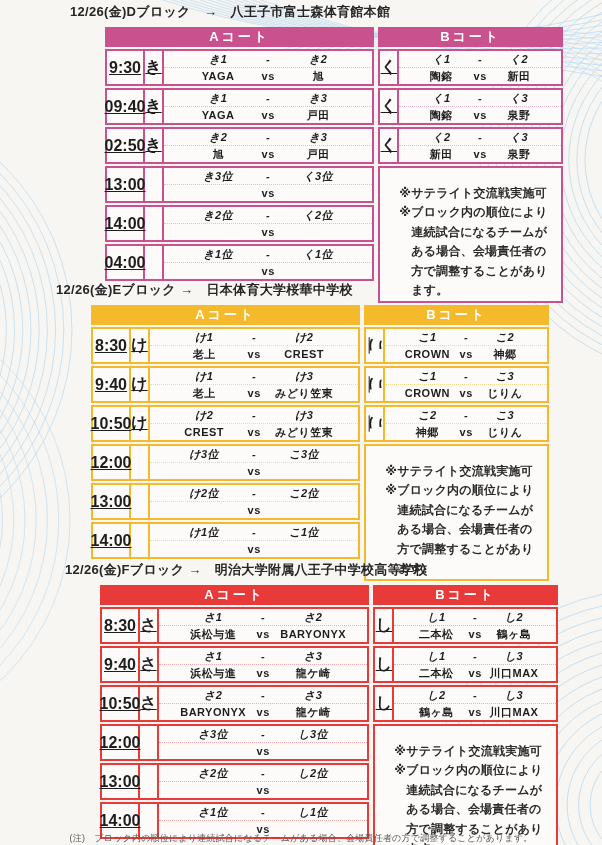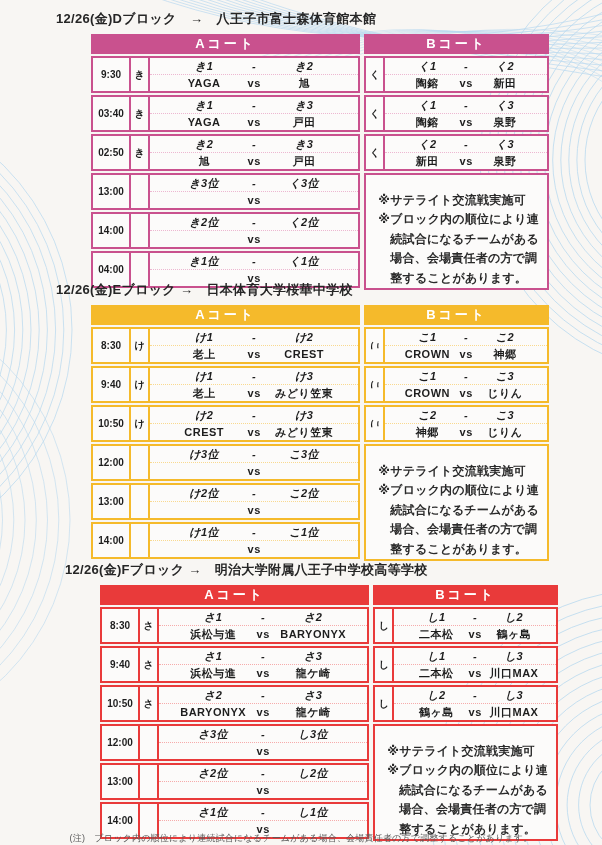--- a/index.html
+++ b/index.html
@@ -20,30 +20,30 @@
   }
   .row{
     box-sizing:border-box;border:2px solid var(--ac);background:#fcfbfa;
     height:37px;display:grid;margin-bottom:2px;
   }
   .courtA .row{grid-template-columns:38px 19px 1fr;}
   .courtA .row:last-child{margin-bottom:0;}
   .courtB .row{grid-template-columns:19px 1fr;}
   .cell-time,.cell-grp{
     border-right:2px solid var(--ac);display:flex;align-items:center;justify-content:center;
-    font-weight:bold;font-size:10px;color:#1d1d1d;
+    font-weight:bold;font-size:16px;color:#1d1d1d;text-decoration:underline;
   }
   .match{display:flex;flex-direction:column;}
   .half{flex:1;position:relative;font-weight:bold;font-size:11px;color:#1d1d1d;}
   .half span{position:absolute;top:50%;transform:translate(-50%,-50%);white-space:nowrap;letter-spacing:.5px;}
   .p1{left:26%;} .p2{left:50%;} .p3{left:74%;}
   .half-top{border-bottom:1px dotted var(--acl);font-style:italic;}
   .note-box{
     box-sizing:border-box;border:2px solid var(--ac);background:#fcfbfa;flex:1;
-    padding:16px 6px 0 12px;
+    padding:16px 6px 0 19px;
   }
   .note-line{
     font-size:12px;font-weight:bold;color:#2a2a2a;line-height:1.62;
     padding-left:1em;text-indent:-1em;letter-spacing:.2px;
   }
   .rot .courtB .cell-grp span{display:inline-block;transform:rotate(90deg);}
   #footer{
     position:absolute;left:0;top:832px;width:602px;text-align:center;
     font-size:9px;color:#595959;z-index:1;letter-spacing:.2px;
   }
@@ -119,21 +119,21 @@
     <path d="M 233 82 Q 430 -16 620 74" fill="none" stroke="#b9d9ef" stroke-width="1" opacity="0.5"></path>
     <path d="M 244 82 Q 430 -12 620 68" fill="none" stroke="#b9d9ef" stroke-width="1" opacity="0.5"></path>
     <path d="M 255 82 Q 430 -8 620 62" fill="none" stroke="#b9d9ef" stroke-width="1" opacity="0.5"></path>
     <path d="M 266 82 Q 430 -4 620 56" fill="none" stroke="#b9d9ef" stroke-width="1" opacity="0.5"></path>
     <path d="M 277 82 Q 430 0 620 50" fill="none" stroke="#b9d9ef" stroke-width="1" opacity="0.5"></path>
     <path d="M 288 82 Q 430 4 620 44" fill="none" stroke="#b9d9ef" stroke-width="1" opacity="0.5"></path>
     <path d="M 299 82 Q 430 8 620 38" fill="none" stroke="#b9d9ef" stroke-width="1" opacity="0.5"></path>
   </svg>
 
 <div id="blocks">
-  <section class="block" style="top: 10px; --ac: #c9518e; --acl: #edb7d1;">
+  <section class="block" style="top: 3px; margin-left: 14px; --ac: #c9518e; --acl: #edb7d1;">
     <h2 class="block-title">12/26(金)Dブロック　→　八王子市富士森体育館本館</h2>
     <div class="tables">
       <div class="courtA">
         <div class="court-header">Aコート</div>
 
   <div class="row">
     <div class="cell-time">9:30</div>
     <div class="cell-grp">
               <span>き</span>
             </div>
@@ -145,21 +145,21 @@
       </div>
       <div class="half">
         <span class="p1">YAGA</span>
         <span class="p2">vs</span>
         <span class="p3">旭</span>
       </div>
     </div>
   </div>
 
   <div class="row">
-    <div class="cell-time">03:40</div>
+    <div class="cell-time">09:40</div>
     <div class="cell-grp">
               <span>き</span>
             </div>
     <div class="match">
       <div class="half half-top">
         <span class="p1">き1</span>
         <span class="p2">-</span>
         <span class="p3">き3</span>
       </div>
       <div class="half">

